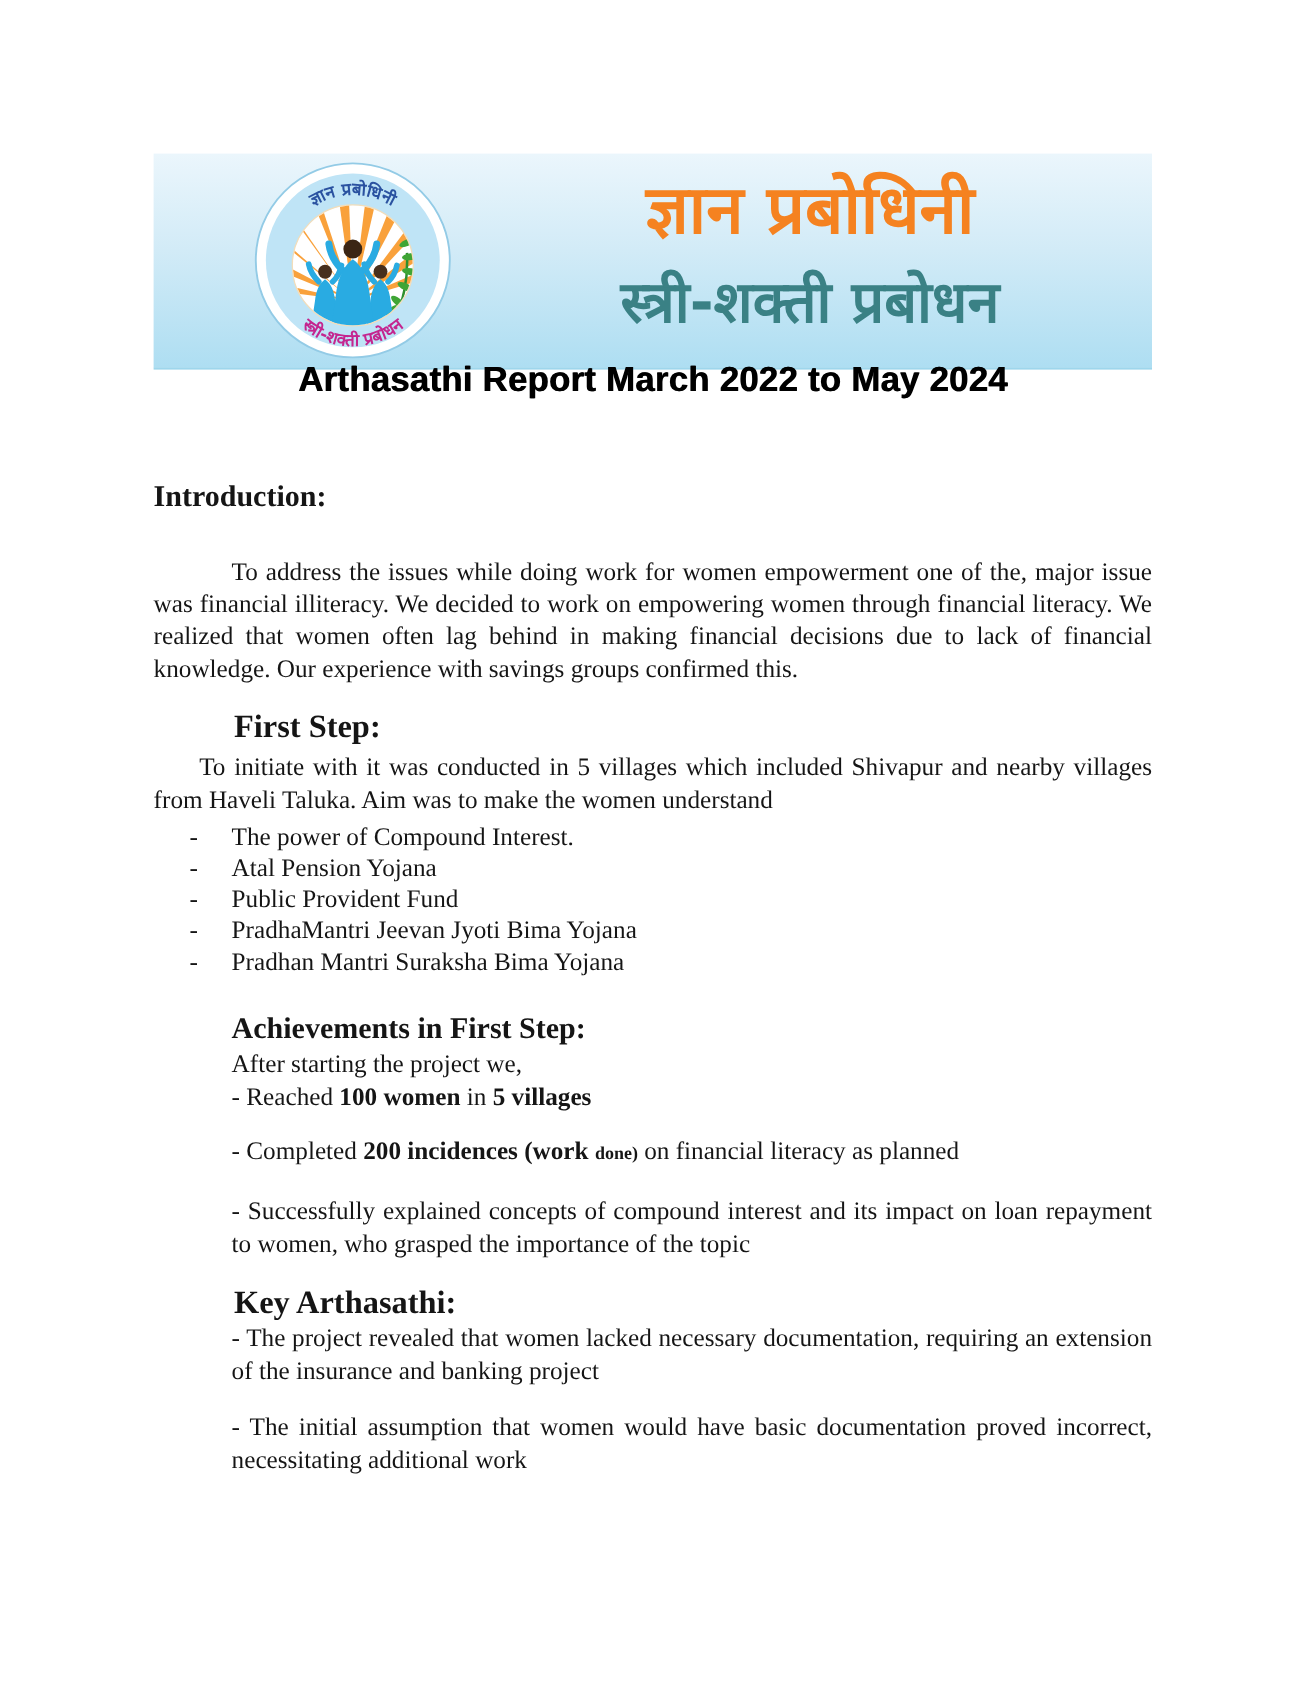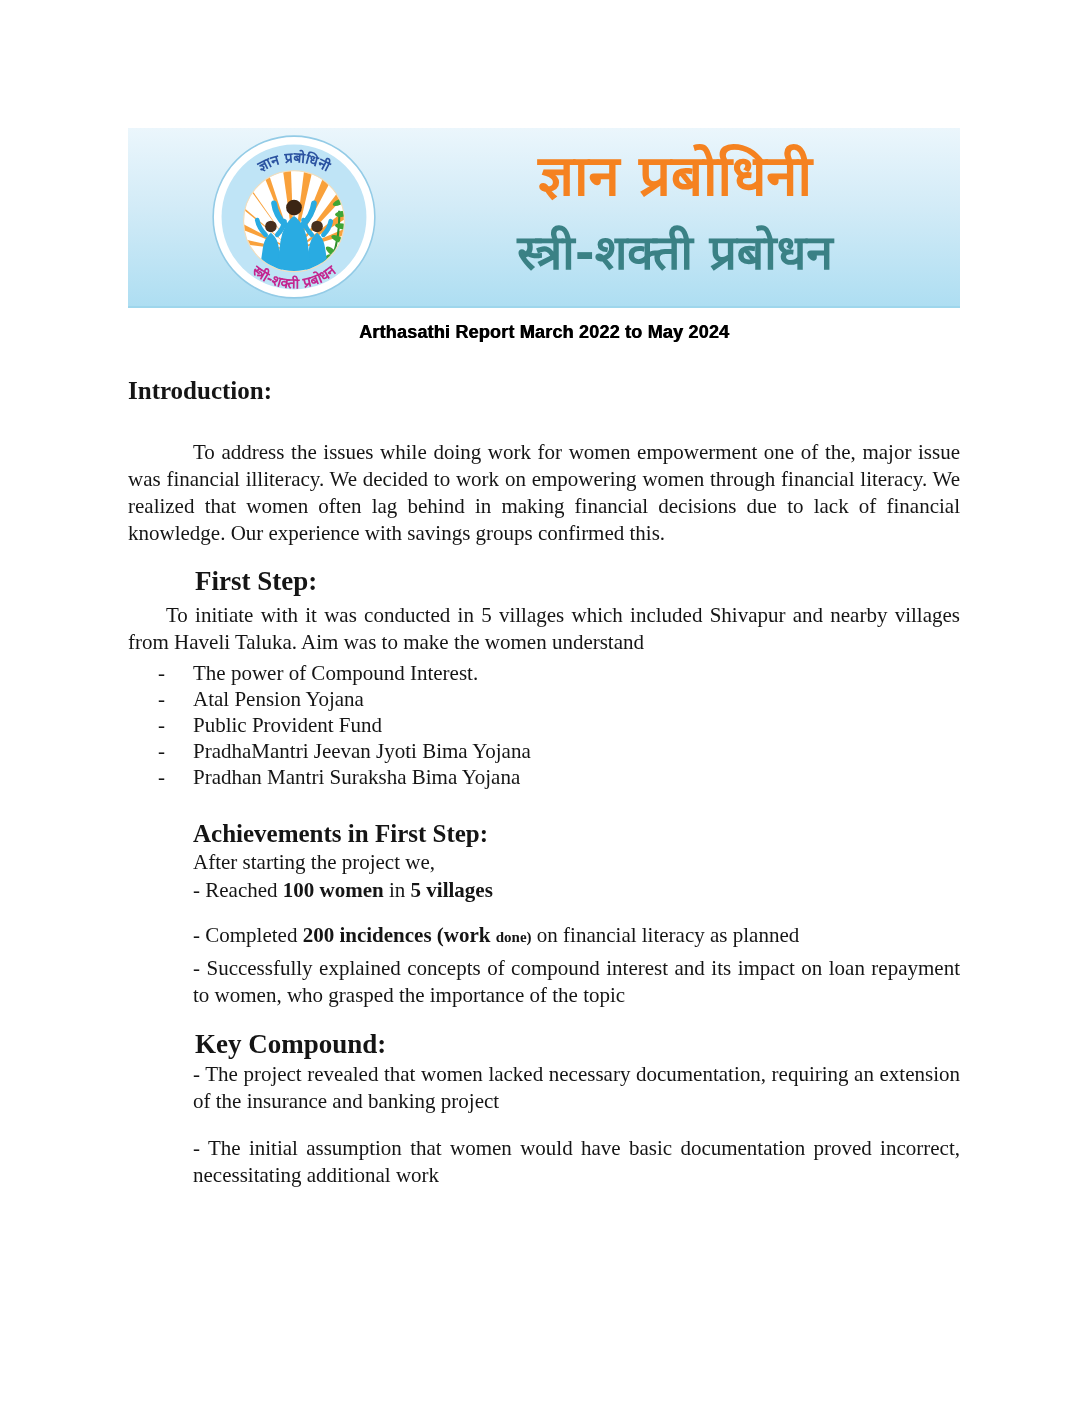--- a/index.html
+++ b/index.html
@@ -22,29 +22,29 @@
   .banner-text{
     position:absolute;left:268px;right:6px;top:8px;
     text-align:center;
     font-family:"DejaVu Sans","Liberation Sans",sans-serif;
     font-weight:bold;
   }
   .banner-line1{font-size:56px;line-height:80px;color:#f58220;}
   .banner-line2{font-size:48px;line-height:72px;color:#3a8185;}
   
   .doc-title{
-    position:absolute;left:0;top:322px;width:100%;
+    position:absolute;left:0;top:301px;width:100%;
     text-align:center;
     font-family:"Liberation Sans",sans-serif;
-    font-weight:bold;font-size:18px;color:#000;
+    font-weight:bold;font-size:29px;color:#000;
     letter-spacing:0.2px;
     text-shadow:0.6px 0 0 #000;
   }
   
-  .content{position:absolute;left:128px;top:368px;width:832px;}
+  .content{position:absolute;left:128px;top:392px;width:832px;}
   .h-lg{font-size:25px;font-weight:bold;margin:0;line-height:30px;}
   .h-md{font-size:27px;font-weight:bold;margin:2px;line-height:27px;}
   .para{font-size:21px;line-height:27px;text-align:justify;margin:0;}
   .para-left{font-size:21px;line-height:27px;margin:0;}
   .ind1{text-indent:65px;}
   .ind2{text-indent:38px;}
   .mt-intro-h{margin-top:8px;}
   .mt-para1{margin-top:33px;}
   .mt-para2{margin-top:16px;}
   .mt-fs-h{margin-top:21px;padding-left:65px;}
@@ -54,21 +54,21 @@
     position:relative;padding-left:65px;
     font-size:21px;line-height:26px;margin:0;
   }
   .bullet-list li .dash{position:absolute;left:30px;top:0;}
   .ind-block{padding-left:65px;box-sizing:border-box;}
   .mt-achv-h{margin-top:29px;}
   .mt-achv-intro{margin-top:2px;}
   .achv-line{font-size:21px;line-height:27px;margin:0;}
   .mt-achv1{margin-top:1px;}
   .mt-achv2{margin-top:18px;}
-  .mt-achv3{margin-top:4px;}
+  .mt-achv3{margin-top:20px;}
   .mt-keys-h{margin-top:22px;}
   .mt-tk1{margin-top:3px;}
   .mt-tk2{margin-top:20px;}
   .rt-b{font-weight:bold;}
   .rt-small{font-size:15px;}
 </style>
 </head>
 <body>
 
 <div class="page">
@@ -169,19 +169,19 @@
       <li><span class="dash">-</span><span>Pradhan Mantri Suraksha Bima Yojana</span></li>
     </ul>
 
     <div class="ind-block">
       <h2 class="h-lg mt-achv-h">Achievements in First Step:</h2>
       <p class="para-left mt-achv-intro achv-line">After starting the project we,</p>
       <p class="achv-line mt-achv1"><span>- Reached </span><span class="rt-b">100 women</span><span> in </span><span class="rt-b">5 villages</span></p>
       <p class="achv-line mt-achv2"><span>- Completed </span><span class="rt-b">200 incidences (work </span><span class="rt-b rt-small">done)</span><span> on financial literacy as planned</span></p>
       <p class="para mt-achv3"><span>- Successfully explained concepts of compound interest and its impact on loan repayment to women, who grasped the importance of the topic</span></p>
 
-      <h3 class="h-md mt-keys-h">Key Compound:</h3>
+      <h3 class="h-md mt-keys-h">Key Arthasathi:</h3>
       <p class="para mt-tk1">- The project revealed that women lacked necessary documentation, requiring an extension of the insurance and banking project</p>
       <p class="para mt-tk2">- The initial assumption that women would have basic documentation proved incorrect, necessitating additional work</p>
     </div>
 
   </div>
 </div>
 
 </body></html>

